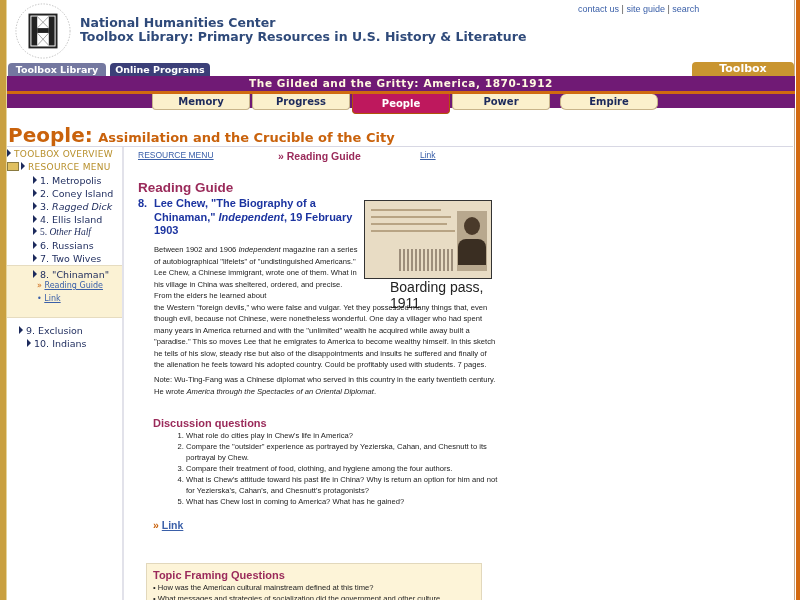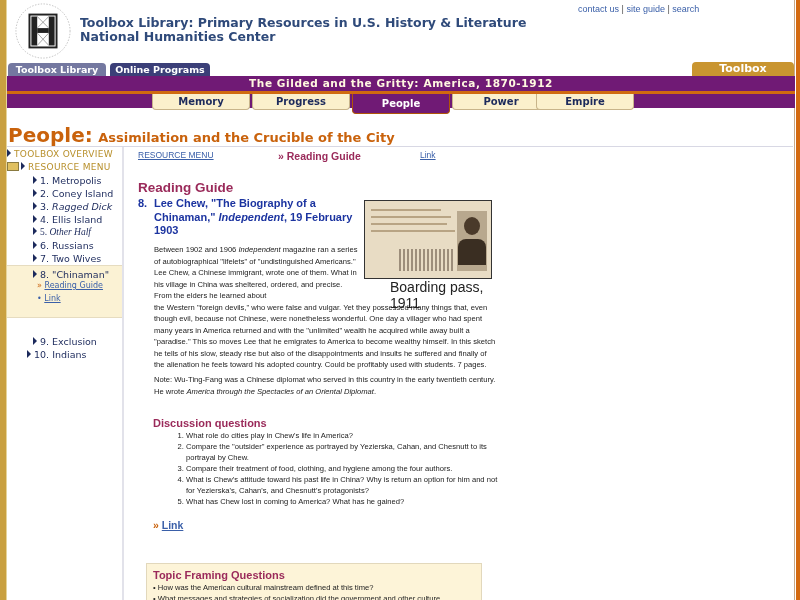--- a/index.html
+++ b/index.html
@@ -17,21 +17,21 @@
   .tabs-top { position:absolute; left:8px; top:63px; height:13px; }
   .tab-top { position:absolute; top:0; height:13px; color:#fff; font-weight:bold; font-size:9.5px; line-height:13px; text-align:center; border-radius:4px 4px 0 0; }
   .tab-tl { left:0; width:98px; background:#7478a0; }
   .tab-op { left:102px; width:100px; background:#3b3f78; }
   .tab-toolbox { position:absolute; left:692px; top:62px; width:102px; height:14px; background:#c99530; color:#fff; font-weight:bold; font-size:11px; line-height:14px; text-align:center; border-radius:4px 4px 0 0; }
 
   .banner { position:absolute; left:7px; top:76px; width:788px; height:32px; background:#701a75; color:#fff8e0; font-weight:bold; font-size:10.5px; line-height:15px; text-align:center; letter-spacing:0.6px; }
   .banner-line { position:absolute; left:7px; top:91px; width:788px; height:3px; background:#d06a10; }
 
   .nav-tab { position:absolute; top:94px; width:96px; height:15px; background:#fbf0cc; border:1px solid #c8b48a; border-top:none; border-radius:0 0 4px 4px; color:#1c2a5c; font-weight:bold; font-size:10px; line-height:15px; text-align:center; }
-  .nav-tab.active { background:#701a75; color:#fff; height:19px; line-height:19px; border-color:#b05508; }
+  .nav-tab.active { background:#be185d; color:#fff; height:19px; line-height:19px; border-color:#b05508; }
 
   .page-heading { position:absolute; left:8px; top:123px; color:#c9620c; font-weight:bold; white-space:nowrap; }
   .page-heading .big { font-size:20px; }
   .page-heading .sub { font-size:13px; }
 
   .topline { position:absolute; left:7px; top:146px; width:786px; height:1px; background:#d8d8e4; }
 
   .sidebar { position:absolute; left:7px; top:147px; width:115px; height:453px; border-right:2px solid #e2e2ea; }
   .sb-item { position:relative; height:13px; font-size:9.5px; line-height:13px; color:#1c2a5c; white-space:nowrap; }
   .sb-item .tri { display:inline-block; width:0; height:0; border-top:4px solid transparent; border-bottom:4px solid transparent; border-left:4px solid #1c2a5c; margin-right:3px; vertical-align:0px; }
@@ -88,22 +88,22 @@
     <rect x="16" y="13" width="28" height="34" fill="#fff" stroke="#222" stroke-width="2"></rect>
     <rect x="18" y="15" width="6" height="30" fill="#222"></rect>
     <rect x="36" y="15" width="6" height="30" fill="#222"></rect>
     <rect x="24" y="27" width="12" height="5" fill="#222"></rect>
     <line x1="24" y1="15" x2="36" y2="27" stroke="#666" stroke-width="0.6"></line>
     <line x1="36" y1="15" x2="24" y2="27" stroke="#666" stroke-width="0.6"></line>
     <line x1="24" y1="32" x2="36" y2="45" stroke="#666" stroke-width="0.6"></line>
     <line x1="36" y1="32" x2="24" y2="45" stroke="#666" stroke-width="0.6"></line>
   </svg>
   <div class="site-title">
+    <div>National Humanities Center</div>
     <div>Toolbox Library: Primary Resources in U.S. History &amp; Literature</div>
-    <div>National Humanities Center</div>
   </div>
   <div class="util-links">
     <a href="#">contact us</a>
     <span>|</span>
     <a href="#">site guide</a>
     <span>|</span>
     <a href="#">search</a>
   </div>
 </div>
 
@@ -113,21 +113,21 @@
 </div>
 <div class="tab-toolbox">Toolbox</div>
 
 <div class="banner">The Gilded and the Gritty: America, 1870-1912</div>
 <div class="banner-line"></div>
 
 <div class="nav-tab" style="left:152px;">Memory</div>
 <div class="nav-tab" style="left:252px;">Progress</div>
 <div class="nav-tab active" style="left:352px;">People</div>
 <div class="nav-tab" style="left:452px;">Power</div>
-<div class="nav-tab" style="left:536px;">Empire</div>
+<div class="nav-tab" style="left:560px;border-radius:6px;">Empire</div>
 
 <div class="page-heading">
   <span class="big">People:</span>
   <span class="sub">Assimilation and the Crucible of the City</span>
 </div>
 
 <div class="topline"></div>
 
 <div class="sidebar">
   <div class="sb-item sb-head" style="margin-top:1px;"><span class="tri"></span><span>TOOLBOX OVERVIEW</span></div>
@@ -137,21 +137,21 @@
   <div class="sb-item" style="padding-left:26px;"><span class="tri"></span><span>3.</span> <i>Ragged Dick</i></div>
   <div class="sb-item" style="padding-left:26px;"><span class="tri"></span><span>4.</span> <span>Ellis Island</span></div>
   <div class="sb-item" style="padding-left:26px;font-family:Liberation Serif, serif;"><span class="tri"></span><span>5.</span> <i>Other Half</i></div>
   <div class="sb-item" style="padding-left:26px;"><span class="tri"></span><span>6.</span> <span>Russians</span></div>
   <div class="sb-item" style="padding-left:26px;"><span class="tri"></span><span>7.</span> <span>Two Wives</span></div>
   <div class="sb-active">
     <div class="sb-item" style="padding-left:26px;"><span class="tri"></span><span>8.</span> <span>"Chinaman"</span></div>
     <div class="sb-item sb-sub"><span style="color:#c9620c;">»</span> <a href="#">Reading Guide</a></div>
     <div class="sb-item sb-sub"><span style="color:#3a5fa8;">•</span> <a href="#">Link</a></div>
   </div>
-  <div class="sb-item" style="padding-left:26px; margin-top:17px;"><span class="tri"></span><span>9.</span> <span>Exclusion</span></div>
+  <div class="sb-item" style="padding-left:12px; margin-top:6px;"><span class="tri"></span><span>9.</span> <span>Exclusion</span></div>
   <div class="sb-item" style="padding-left:20px;"><span class="tri"></span><span>10.</span> <span>Indians</span></div>
 </div>
 
 <div class="main">
   <div class="crumbs">
     <a href="#" class="crumb-rm">RESOURCE MENU</a>
     <span class="crumb-rg">» Reading Guide</span>
     <a href="#" class="crumb-link">Link</a>
   </div>
 

